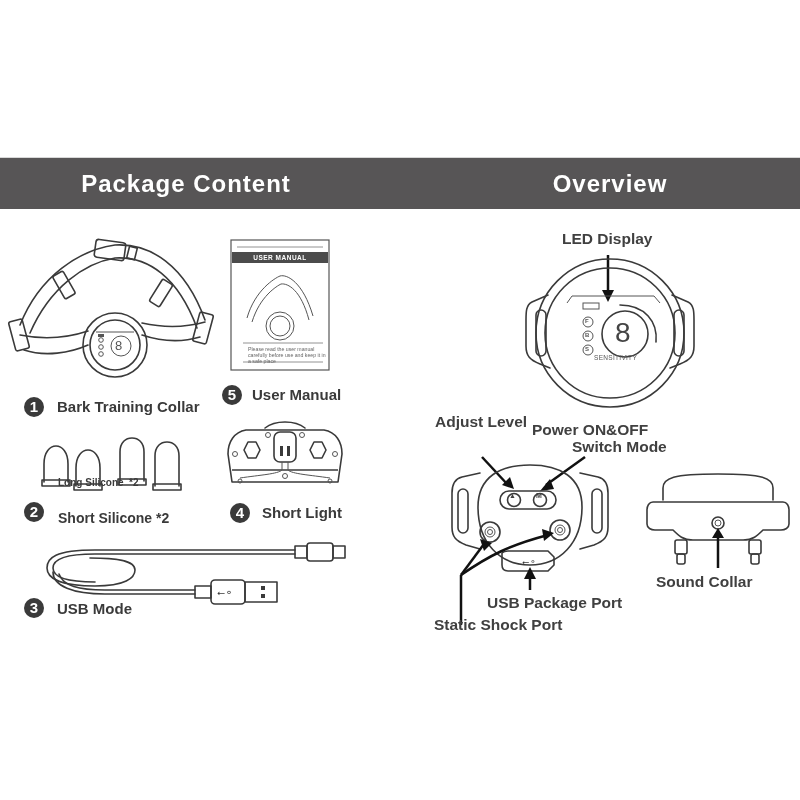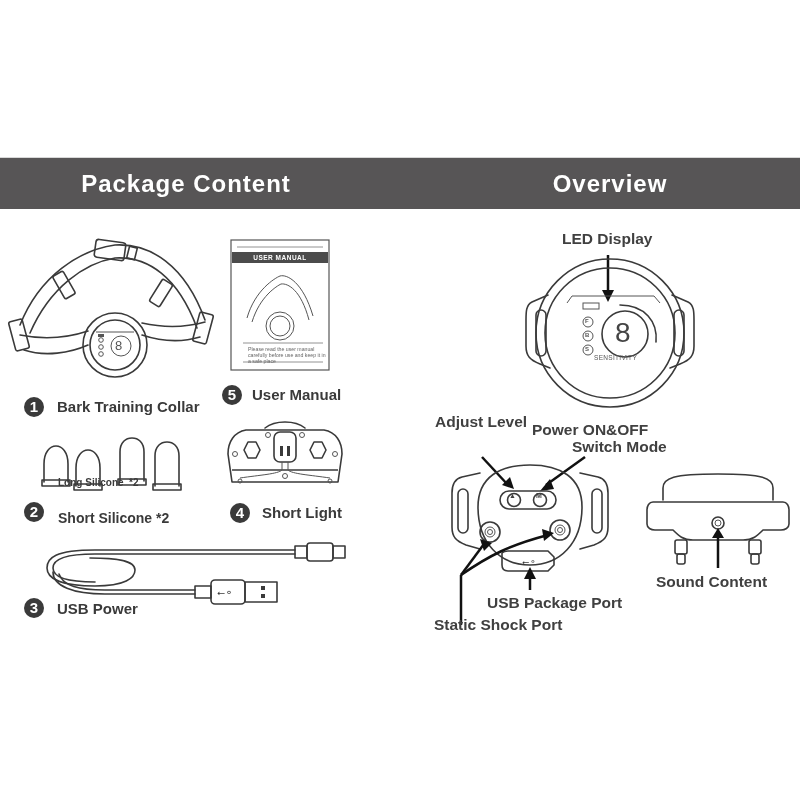--- a/index.html
+++ b/index.html
@@ -118,21 +118,21 @@
   <rect class="ln" x="272" y="5" width="26" height="18" rx="3"></rect>
   <rect class="ln" x="298" y="8" width="12" height="12"></rect>
   <rect class="ln" x="160" y="48" width="16" height="12"></rect>
   <rect class="ln" x="176" y="42" width="34" height="24" rx="4"></rect>
   <rect class="ln" x="210" y="44" width="32" height="20"></rect>
   <rect x="226" y="48" width="4" height="4" fill="#3a3a3a"></rect>
   <rect x="226" y="56" width="4" height="4" fill="#3a3a3a"></rect>
   <text x="182" y="58" font-size="10" fill="#3a3a3a" font-family="DejaVu Sans, sans-serif">⭠⚬</text>
 </svg>
 <div class="num" style="left:24px;top:598px">3</div>
-<div class="label" style="left:57px;top:600px">USB Power</div>
+<div class="label" style="left:57px;top:600px">USB Mode</div>
 
 <div class="ov-label" style="left:562px;top:230px">LED Display</div>
 <svg width="180" height="170" style="left:520px;top:250px" viewBox="0 0 180 170">
   <line x1="88" y1="5" x2="88" y2="45" stroke="#111" stroke-width="2.5"></line>
   <polygon points="82,40 94,40 88,52" fill="#111"></polygon>
   <path class="ln" d="M28,45 L12,52 C6,55 6,62 6,70 L6,96 C6,106 10,110 20,114 L30,118"></path>
   <rect class="ln" x="16" y="60" width="10" height="46" rx="5"></rect>
   <path class="ln" d="M152,45 L168,52 C174,55 174,62 174,70 L174,96 C174,106 170,110 160,114 L150,118"></path>
   <rect class="ln" x="154" y="60" width="10" height="46" rx="5"></rect>
   <circle class="ln" cx="90" cy="83" r="74"></circle>
@@ -201,13 +201,13 @@
   <path class="ln" d="M10,32 C6,32 4,36 4,40 L4,54 C4,58 8,60 12,60 L30,60 C36,66 40,70 50,70 L100,70 C110,70 114,66 120,60 L138,60 C142,60 146,58 146,54 L146,40 C146,36 144,32 140,32 Z"></path>
   <rect class="ln" x="32" y="70" width="12" height="14" rx="2"></rect>
   <rect class="ln" x="34" y="84" width="8" height="10" rx="2"></rect>
   <rect class="ln" x="106" y="70" width="12" height="14" rx="2"></rect>
   <rect class="ln" x="108" y="84" width="8" height="10" rx="2"></rect>
   <circle class="ln" cx="75" cy="53" r="6"></circle>
   <circle class="ln-thin" cx="75" cy="53" r="3"></circle>
   <line x1="75" y1="98" x2="75" y2="64" stroke="#111" stroke-width="2.5"></line>
   <polygon points="69,68 81,68 75,58" fill="#111"></polygon>
 </svg>
-<div class="ov-label" style="left:656px;top:573px">Sound Content</div>
+<div class="ov-label" style="left:656px;top:573px">Sound Collar</div>
 
 </body></html>

